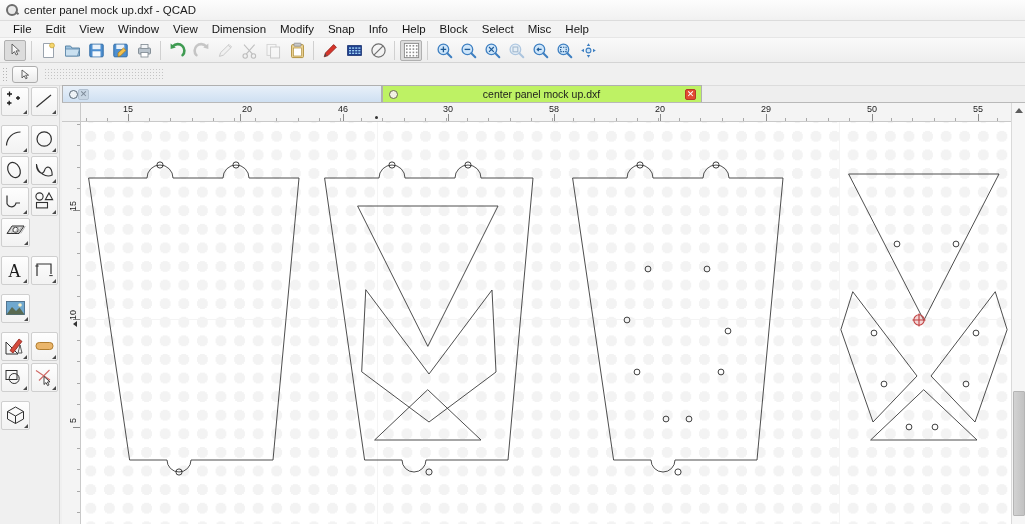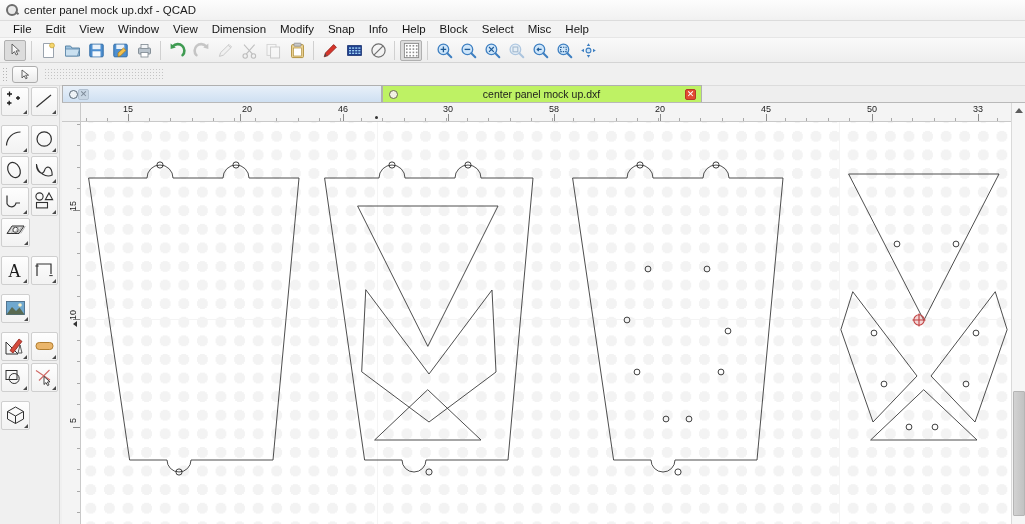--- a/index.html
+++ b/index.html
@@ -573,25 +573,25 @@
       <div class="hlabel" style="left: 166px;">20</div>
       <div class="htick major" style="left: 262px;"></div>
       <div class="hlabel" style="left: 262px;">46</div>
       <div class="htick major" style="left: 367px;"></div>
       <div class="hlabel" style="left: 367px;">30</div>
       <div class="htick major" style="left: 473px;"></div>
       <div class="hlabel" style="left: 473px;">58</div>
       <div class="htick major" style="left: 579px;"></div>
       <div class="hlabel" style="left: 579px;">20</div>
       <div class="htick major" style="left: 685px;"></div>
-      <div class="hlabel" style="left: 685px;">45</div>
+      <div class="hlabel" style="left: 685px;">29</div>
       <div class="htick major" style="left: 791px;"></div>
       <div class="hlabel" style="left: 791px;">50</div>
       <div class="htick major" style="left: 897px;"></div>
-      <div class="hlabel" style="left: 897px;">33</div>
+      <div class="hlabel" style="left: 897px;">55</div>
       <div class="htick minor" style="left: 5px;"></div>
       <div class="htick minor" style="left: 26px;"></div>
       <div class="htick minor" style="left: 68px;"></div>
       <div class="htick minor" style="left: 89px;"></div>
       <div class="htick minor" style="left: 111px;"></div>
       <div class="htick minor" style="left: 132px;"></div>
       <div class="htick minor" style="left: 153px;"></div>
       <div class="htick minor" style="left: 174px;"></div>
       <div class="htick minor" style="left: 195px;"></div>
       <div class="htick minor" style="left: 217px;"></div>

